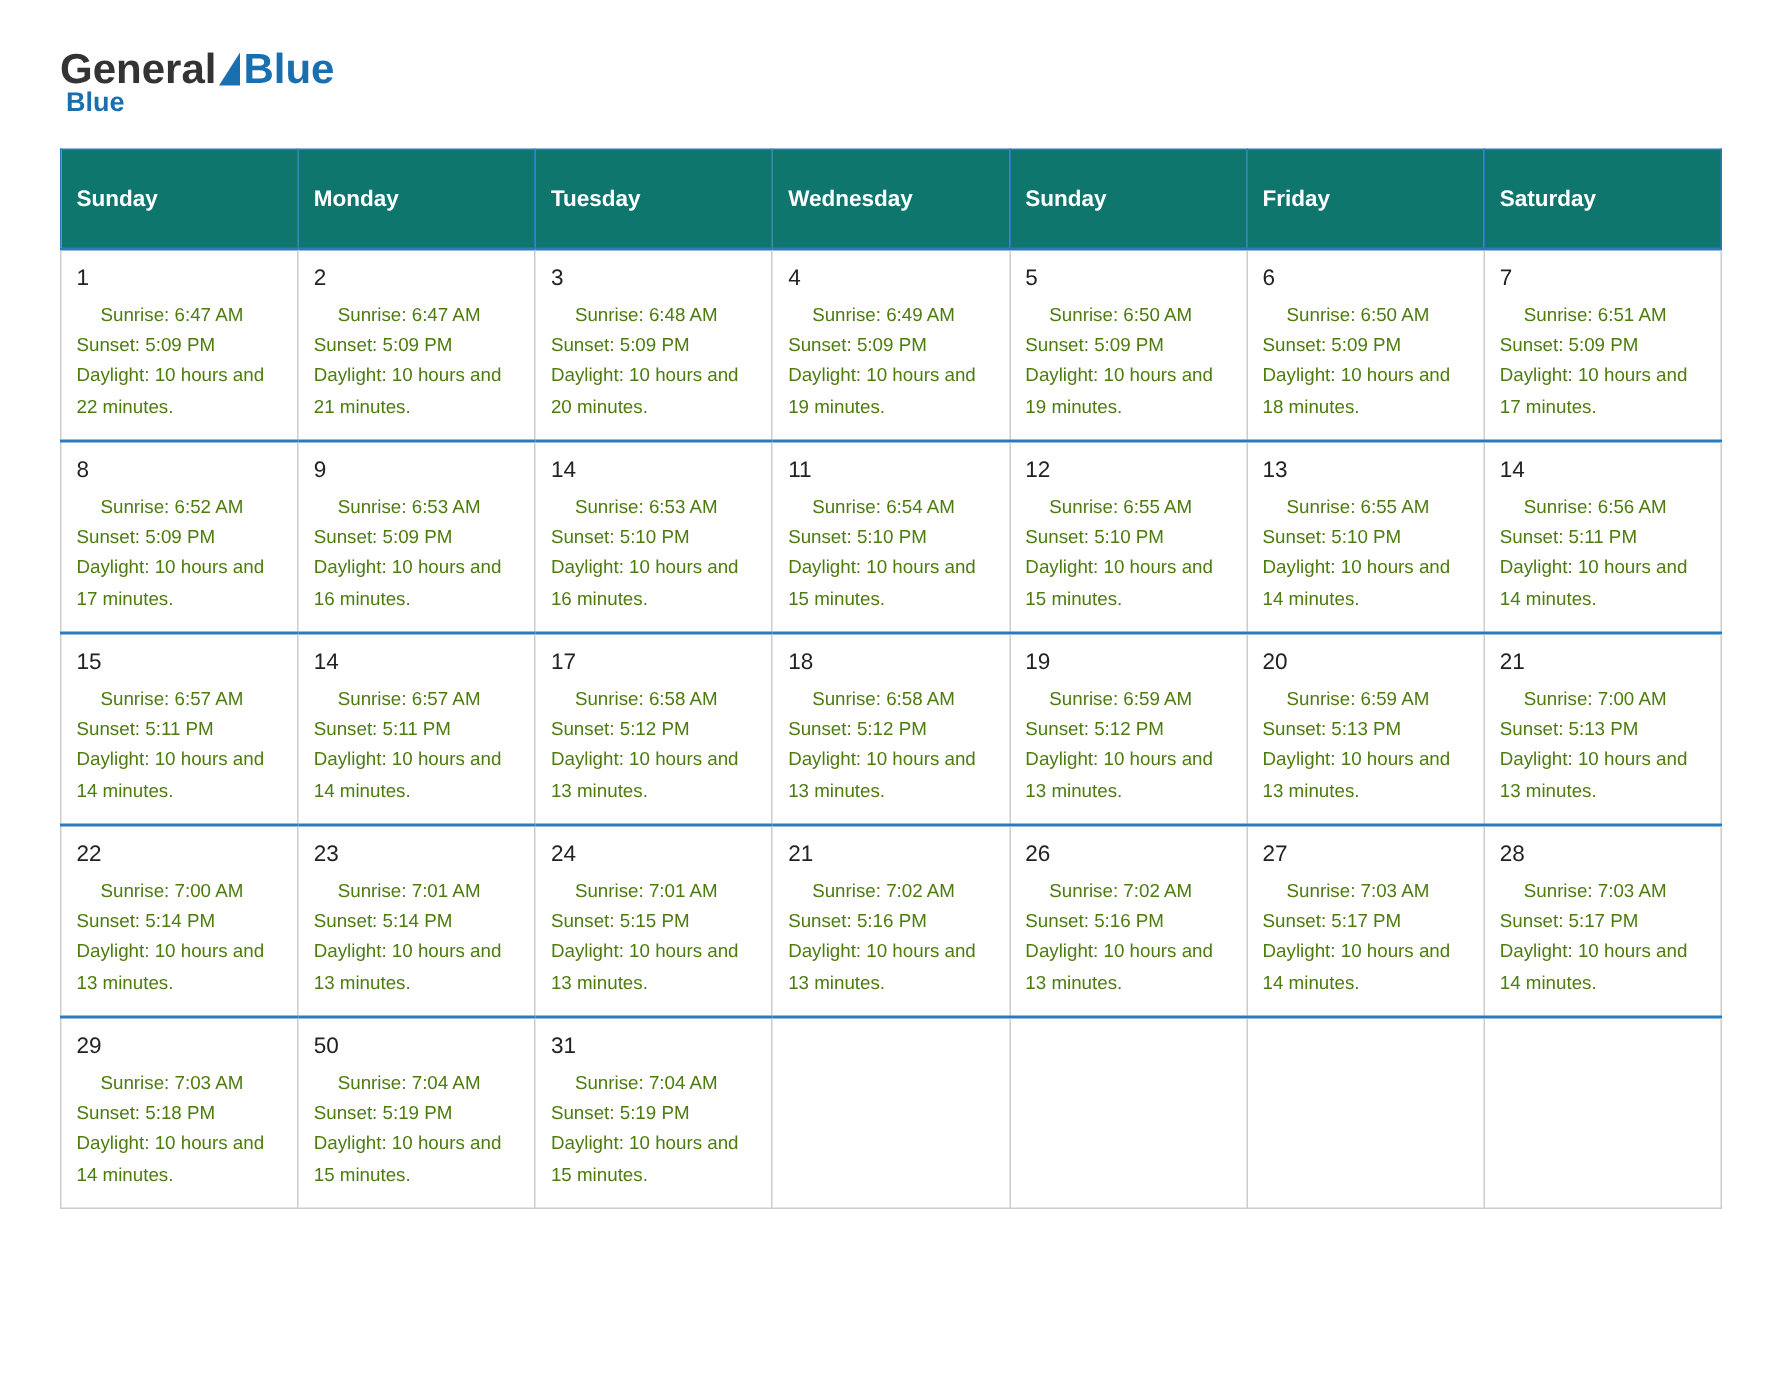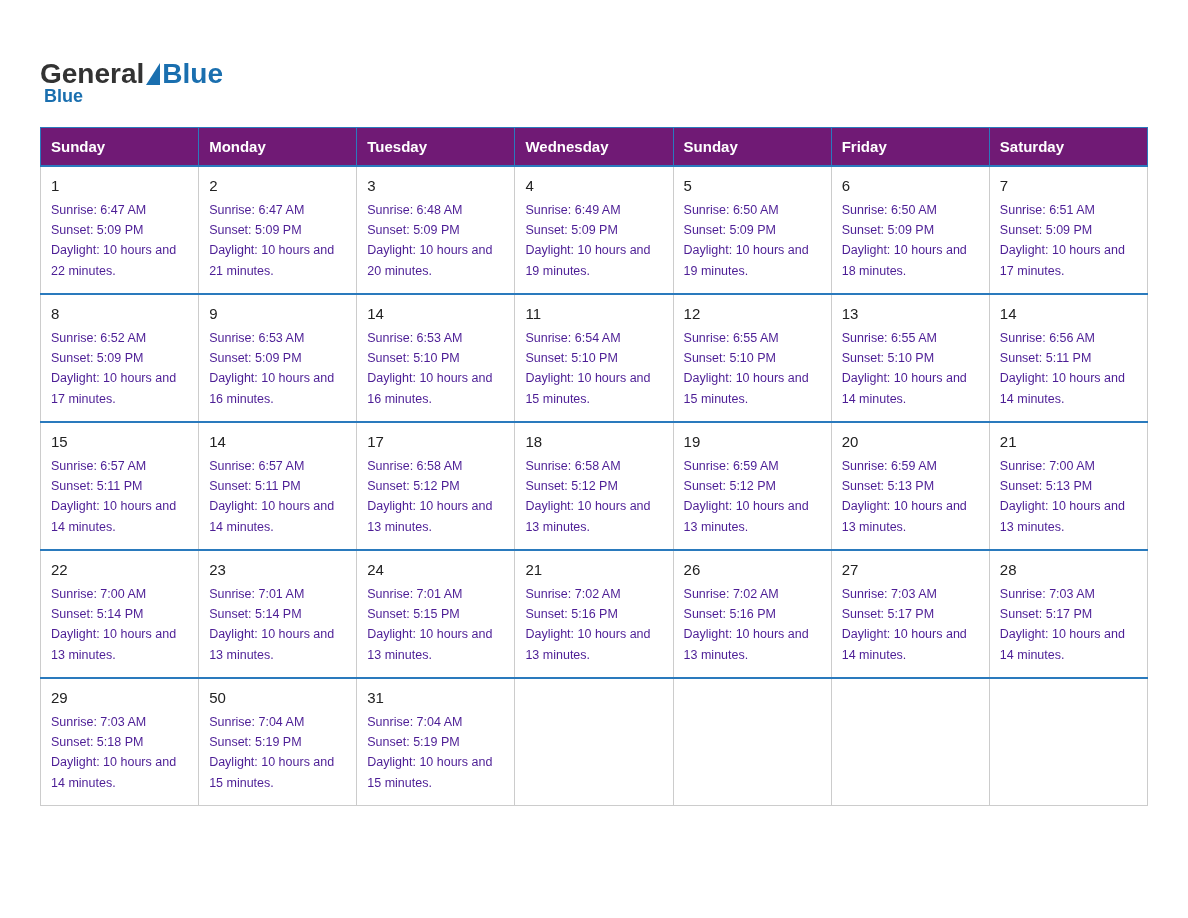--- a/index.html
+++ b/index.html
@@ -8,21 +8,20 @@
       background: #fff;
       padding: 30px 40px;
       width: 1188px;
       min-height: 918px;
     }
     .header {
       display: flex;
       justify-content: space-between;
       align-items: flex-end;
       margin-bottom: 20px;
-      margin-top: 28px;
     }
     .logo {
       display: flex;
       flex-direction: column;
       align-items: flex-start;
     }
     .logo-text {
       display: flex;
       align-items: center;
       font-size: 28px;
@@ -60,23 +59,23 @@
       font-size: 22px;
       color: #333;
       margin-top: 4px;
     }
     table {
       width: 100%;
       border-collapse: collapse;
       table-layout: fixed;
     }
     thead tr th {
-      background-color: #701a75;
+      background-color: #0f766e;
       color: #fff;
-      padding: 10px 10px;
+      padding: 24px 10px;
       font-size: 15px;
       font-weight: bold;
       text-align: left;
       border: 1px solid #2a7abd;
     }
     tbody tr td {
       vertical-align: top;
       padding: 8px 10px 12px 10px;
       font-size: 13px;
       color: #222;
@@ -86,22 +85,23 @@
       line-height: 1.5;
     }
     .day-num {
       font-size: 15px;
       font-weight: normal;
       display: block;
       margin-bottom: 2px;
     }
     .day-info {
       font-size: 12.5px;
-      color: #4c1d95;
+      color: #4d7c0f;
       line-height: 1.55;
+      margin-left: 16px;
     }
     tbody tr td:empty {
       background: #fff;
     }
   </style>
 </head>
 <body>
 
 <div class="header">
   <div class="logo">

